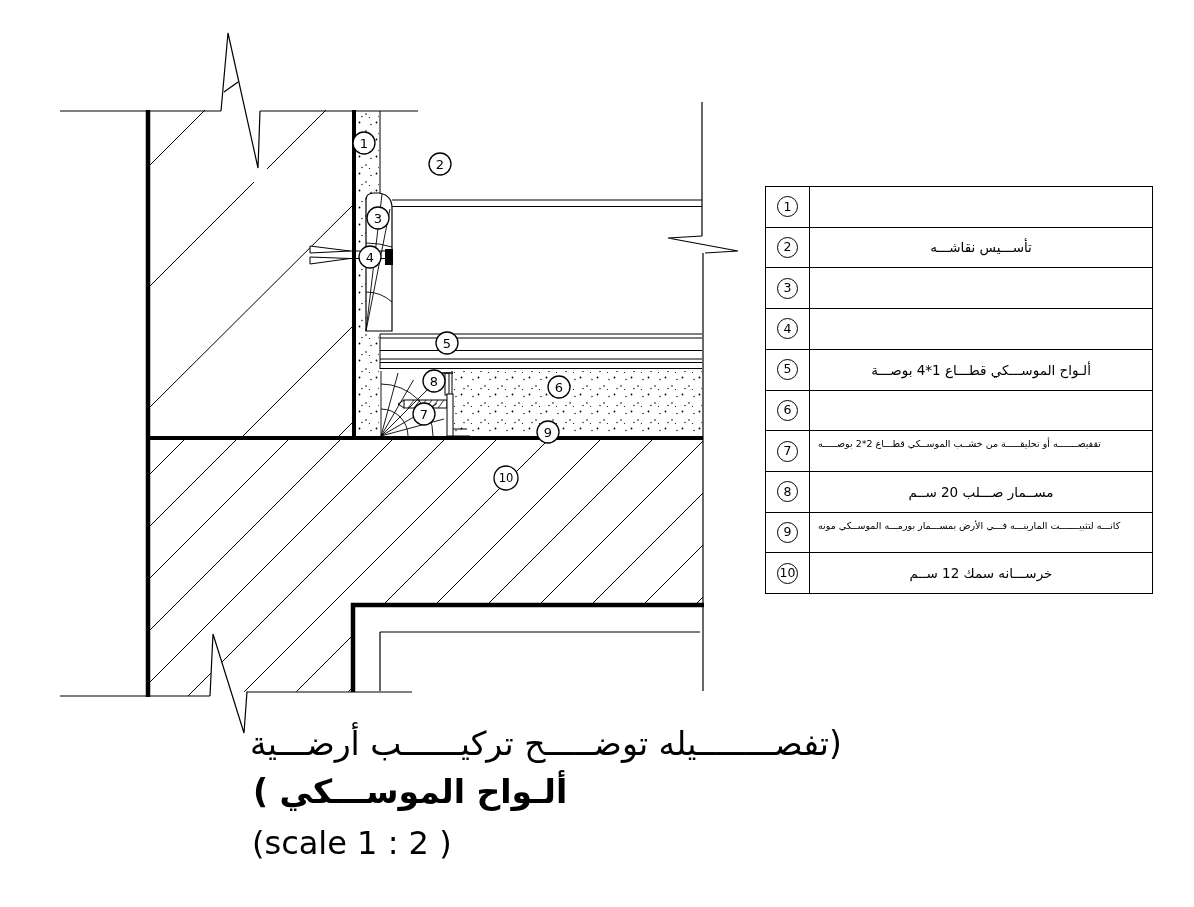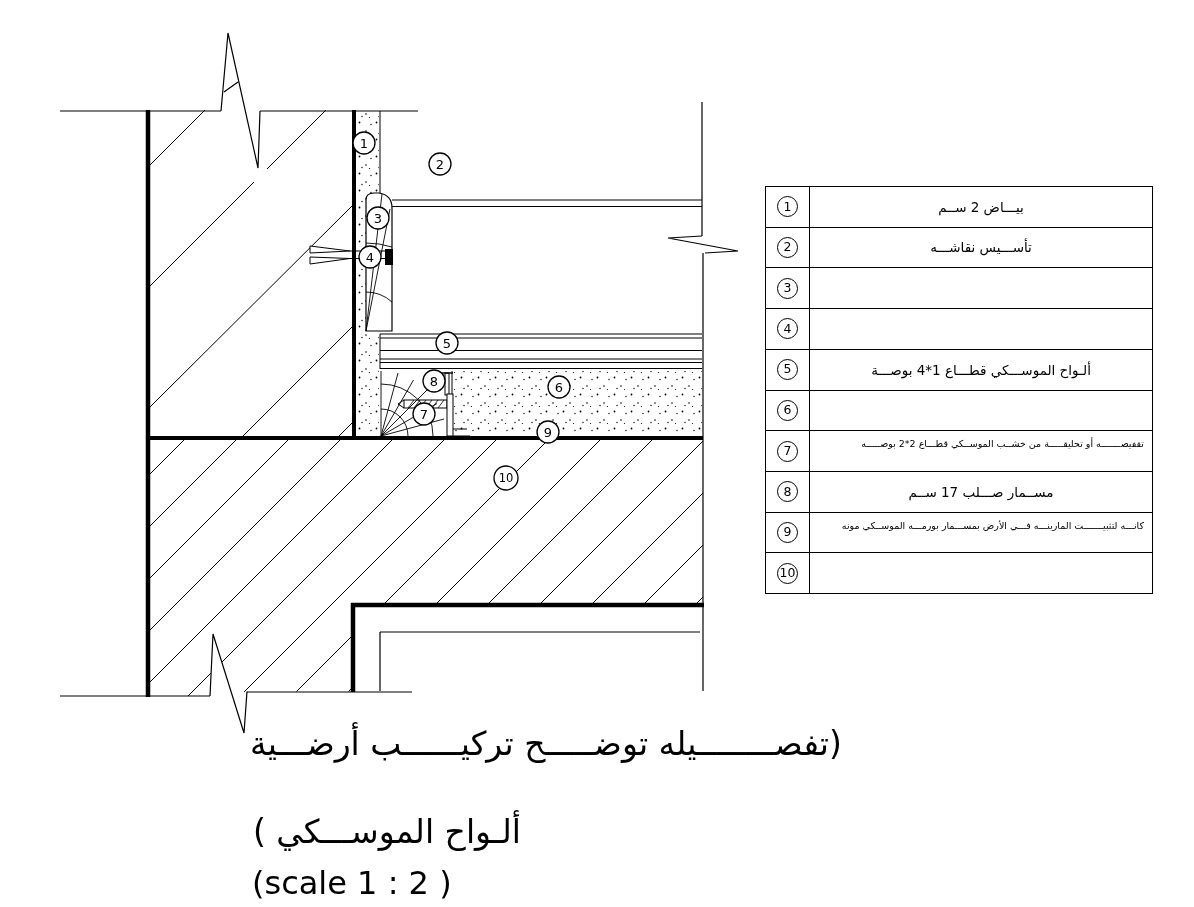--- a/index.html
+++ b/index.html
@@ -13,21 +13,21 @@
           background:#fff;}
   .lrow{flex:1;display:flex;flex-direction:row;border-bottom:1px solid #000;min-height:0;}
   .lrow:last-child{border-bottom:none;}
   .lnum{width:43px;border-right:1px solid #000;display:flex;align-items:center;
         justify-content:center;flex:none;}
   .circ{display:inline-flex;align-items:center;justify-content:center;
         min-width:21px;height:21px;border:1.3px solid #000;border-radius:50%;
         font-size:12.5px;line-height:1;box-sizing:border-box;padding:0 1px;}
   .ltext{flex:1;direction:rtl;display:flex;align-items:center;justify-content:center;
          font-size:13.5px;padding:1px 8px;line-height:1.35;text-align:center;}
-  .lrow.small .ltext{font-size:9.5px;justify-content:flex-start;text-align:right;
+  .lrow.small .ltext{font-size:9.5px;justify-content:flex-start;text-align:left;
          display:block;padding-top:5px;line-height:1.6;}
 
   
   .titleline{position:absolute;white-space:nowrap;direction:rtl;font-size:33px;
              letter-spacing:0px;}
   #title3{direction:ltr;font-size:32px;}
 </style>
 </head>
 <body>
 
@@ -164,21 +164,20 @@
           <text x="506" y="478" text-anchor="middle" dominant-baseline="central" font-size="11.5" font-family="&quot;DejaVu Sans&quot;,sans-serif" fill="#000">10</text>
         </g>
       </g>
   </svg>
 
   <div id="legend">
       <div class="lrow">
         <div class="lnum">
           <span class="circ">1</span>
         </div>
-        <div class="ltext">بيـــاض 2 ســم</div>
       </div>
       <div class="lrow">
         <div class="lnum">
           <span class="circ">2</span>
         </div>
         <div class="ltext">تأســـيس نقاشـــه</div>
       </div>
       <div class="lrow">
         <div class="lnum">
           <span class="circ">3</span>
@@ -203,31 +202,32 @@
       <div class="lrow small">
         <div class="lnum">
           <span class="circ">7</span>
         </div>
         <div class="ltext">تقفيصـــــــه أو تحليقـــــة من خشــب الموســكي قطـــاع 2*2 بوصـــــه</div>
       </div>
       <div class="lrow">
         <div class="lnum">
           <span class="circ">8</span>
         </div>
-        <div class="ltext">مســمار صـــلب 17 ســم</div>
+        <div class="ltext">مســمار صـــلب 20 ســم</div>
       </div>
       <div class="lrow small">
         <div class="lnum">
           <span class="circ">9</span>
         </div>
         <div class="ltext">كانـــه لتثبيـــــــت المارينـــه فـــي الأرض بمســـمار بورمـــه الموســكي مونه</div>
       </div>
       <div class="lrow">
         <div class="lnum">
           <span class="circ">10</span>
         </div>
+        <div class="ltext">خرســـانه سمك 12 ســم</div>
       </div>
     </div>
 
   <div class="titleline" id="title1" style="left:250px;top:724px;">(تفصــــــــيله توضـــــح تركيــــــب أرضـــية</div>
-  <div class="titleline" id="title2" style="left:253px;top:812px;">ألـواح الموســـكي )</div>
-  <div class="titleline" id="title3" style="left:252px;top:864px;">(scale 1 : 2 )</div>
+  <div class="titleline" id="title2" style="left:253px;top:772px;font-weight:bold;">ألـواح الموســـكي )</div>
+  <div class="titleline" id="title3" style="left:252px;top:824px;">(scale 1 : 2 )</div>
 </div>
 
 </body></html>

